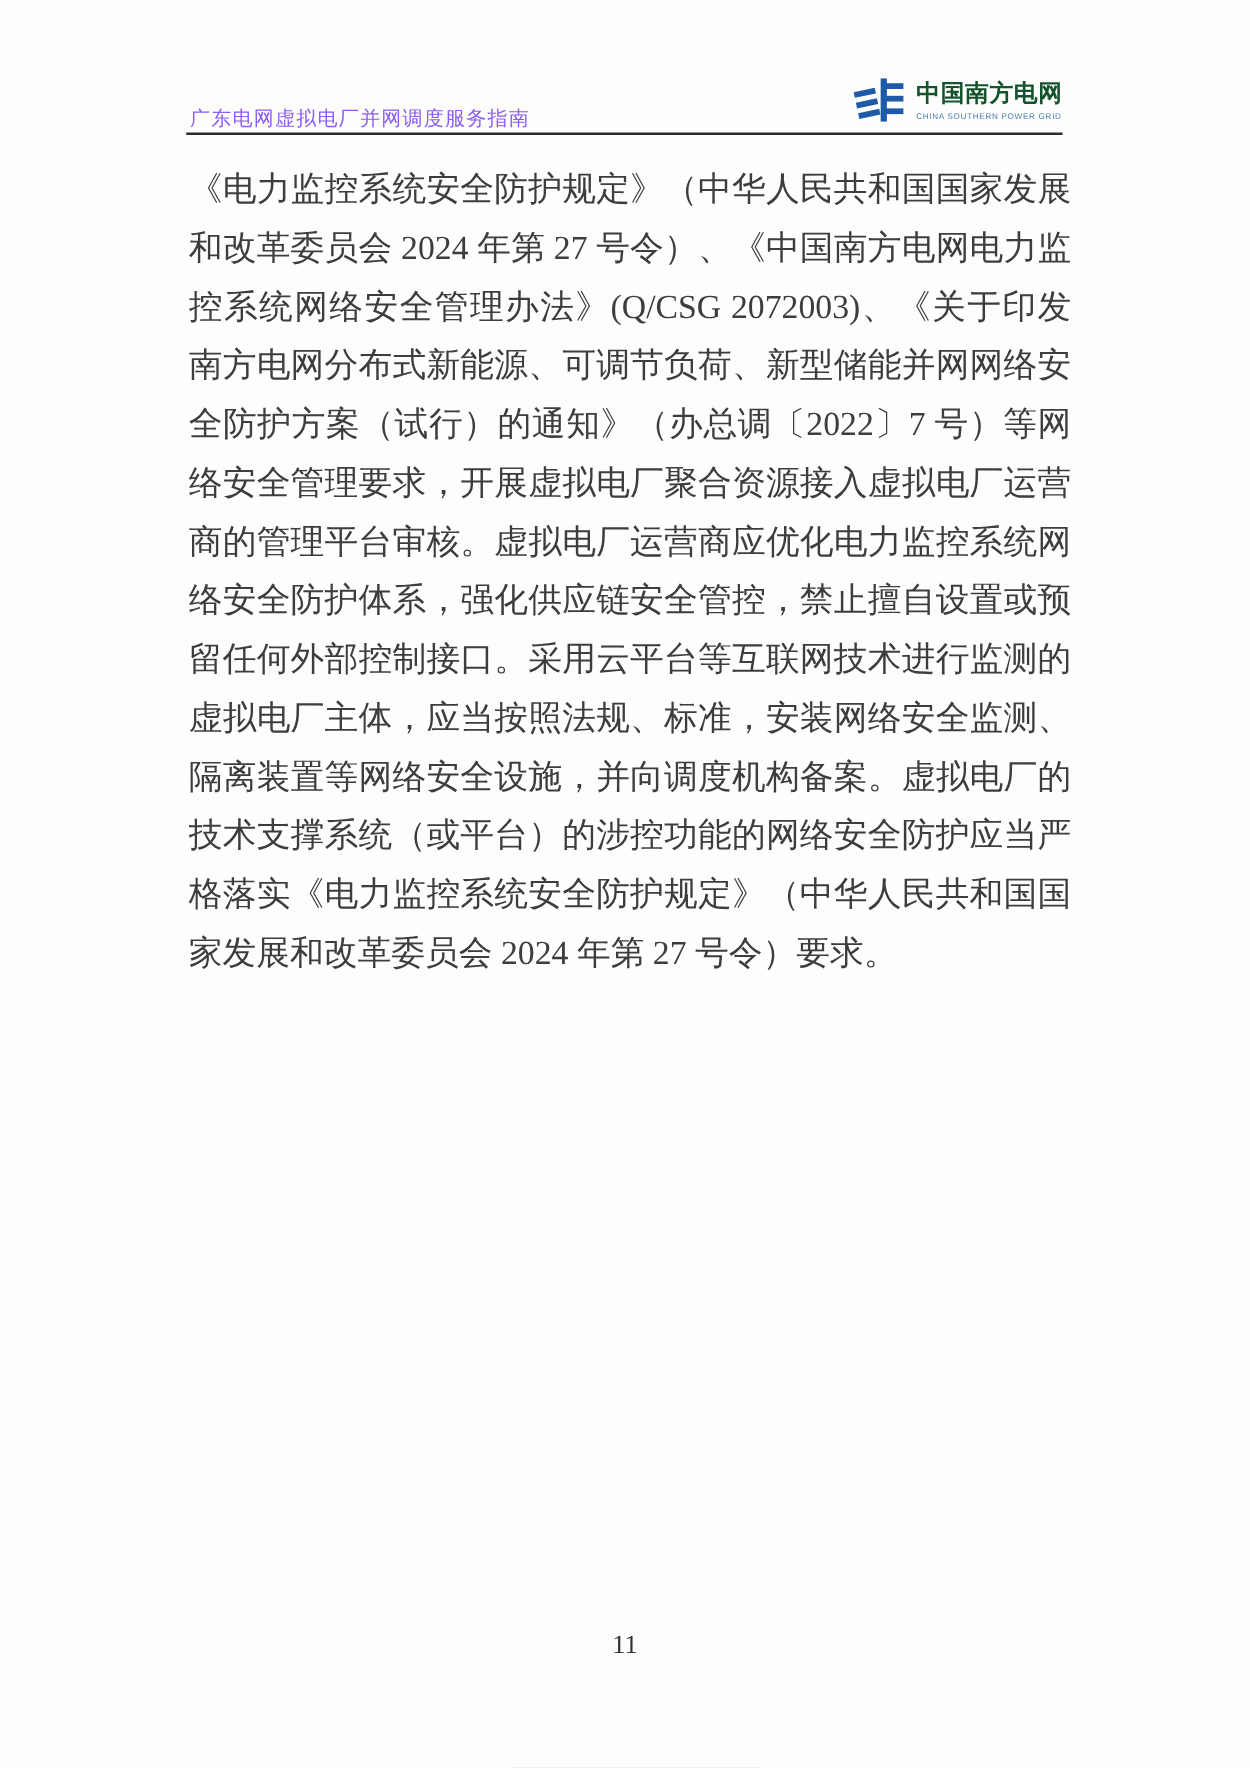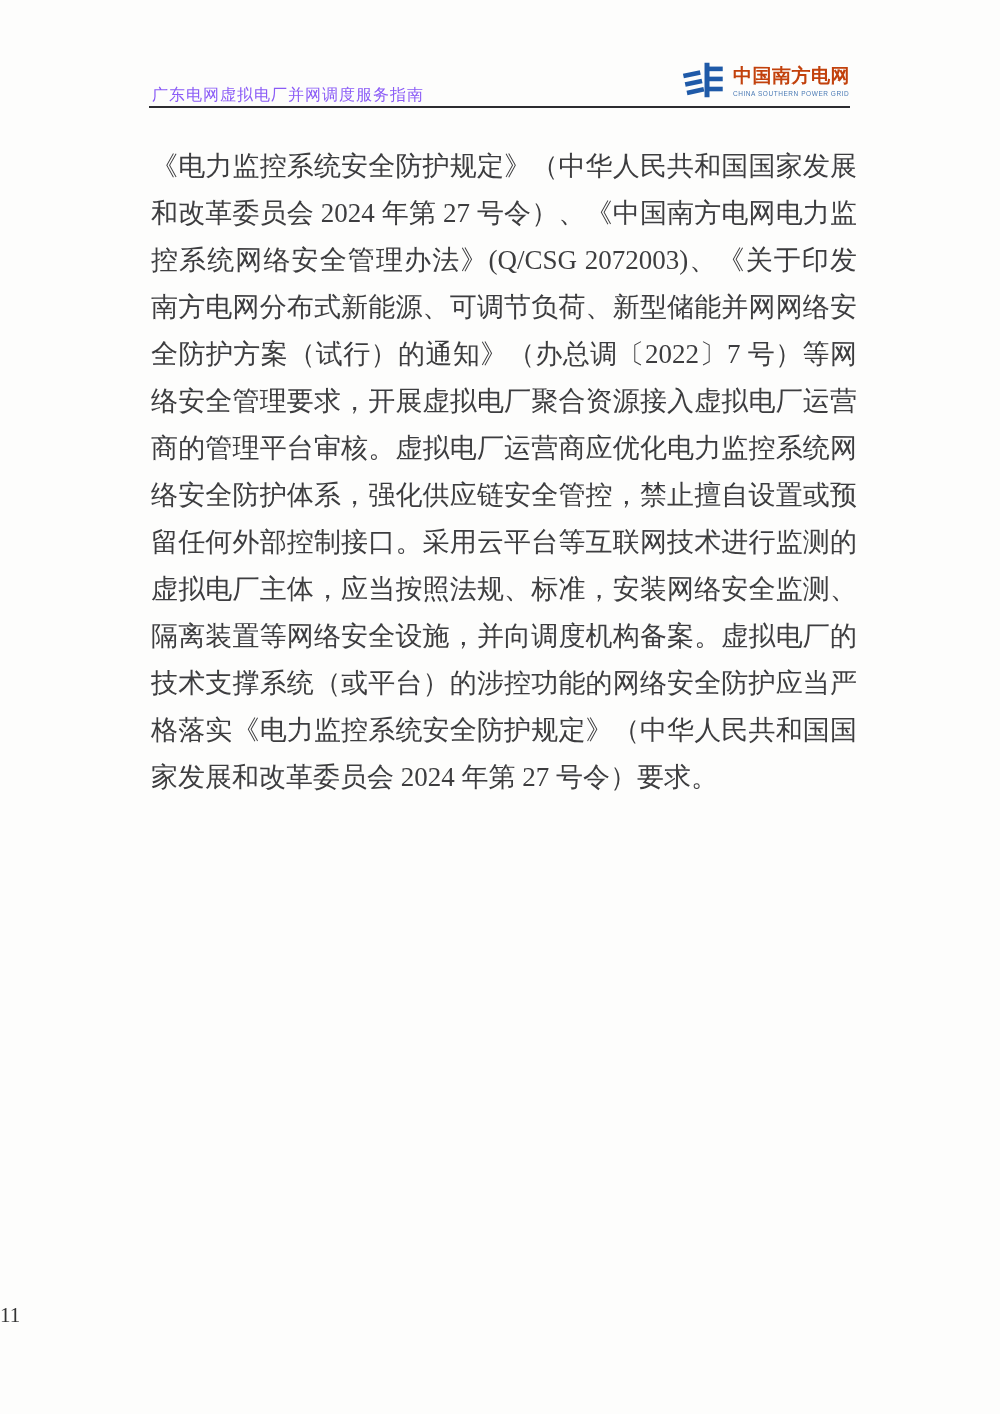--- a/index.html
+++ b/index.html
@@ -38,54 +38,55 @@
     display: flex;
     align-items: center;
   }
   .logo-icon { display: block; margin-right: 5px; }
   .logo-text-block { display: flex; flex-direction: column; }
   .logo-cn {
     font-family: "Liberation Sans", "DejaVu Sans", sans-serif;
     font-weight: bold;
     font-size: 19px;
     letter-spacing: 0.5px;
-    color: #c2410c;
+    color: #14532d;
     line-height: 24px;
     white-space: nowrap;
   }
   .logo-en {
     font-family: "Liberation Sans", "DejaVu Sans", sans-serif;
     font-size: 6.5px;
     letter-spacing: 0.55px;
     color: #4a7ab5;
     margin-top: 2px;
     white-space: nowrap;
   }
   
   .doc-body {
     position: absolute;
     left: 151px;
-    top: 143px;
+    top: 128px;
     width: 706px;
   }
   .doc-body p {
     font-size: 27px;
     line-height: 47px;
     color: #3d3d3f;
     text-align: justify;
     text-justify: inter-character;
     letter-spacing: 0;
   }
   .doc-body p.indent { text-indent: 2em; }
   
   .page-number {
     position: absolute;
     top: 1303px;
     left: 0;
     width: 100%;
+    text-align: center;
     font-size: 21px;
     color: #333;
   }
 </style>
 </head>
 <body>
 
 <div class="page">
 
   <div>

